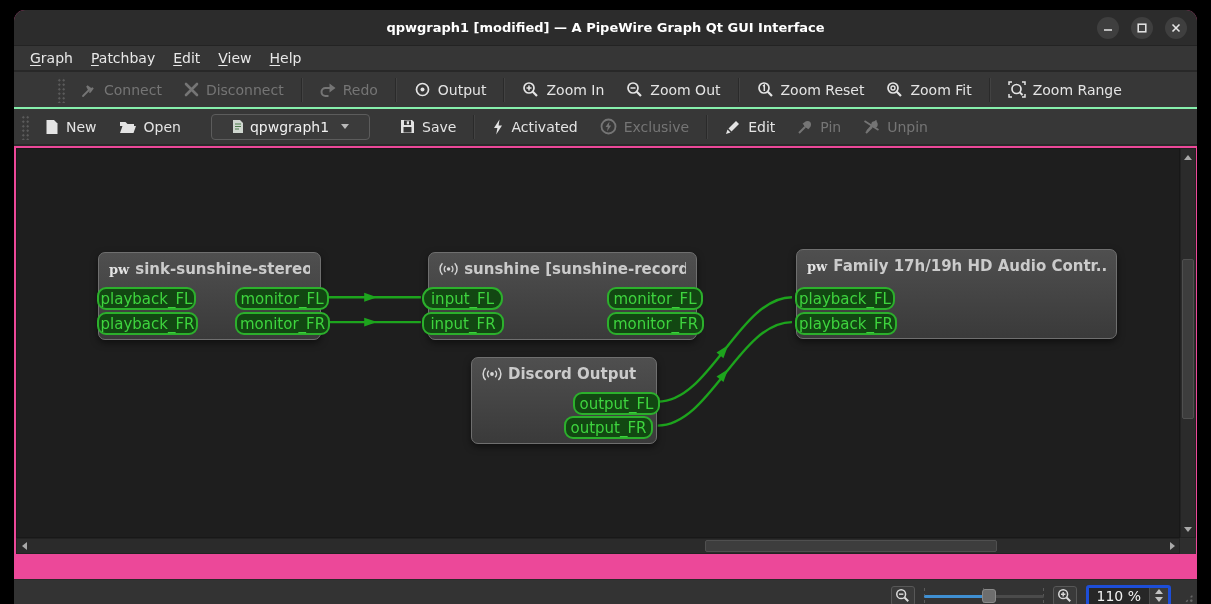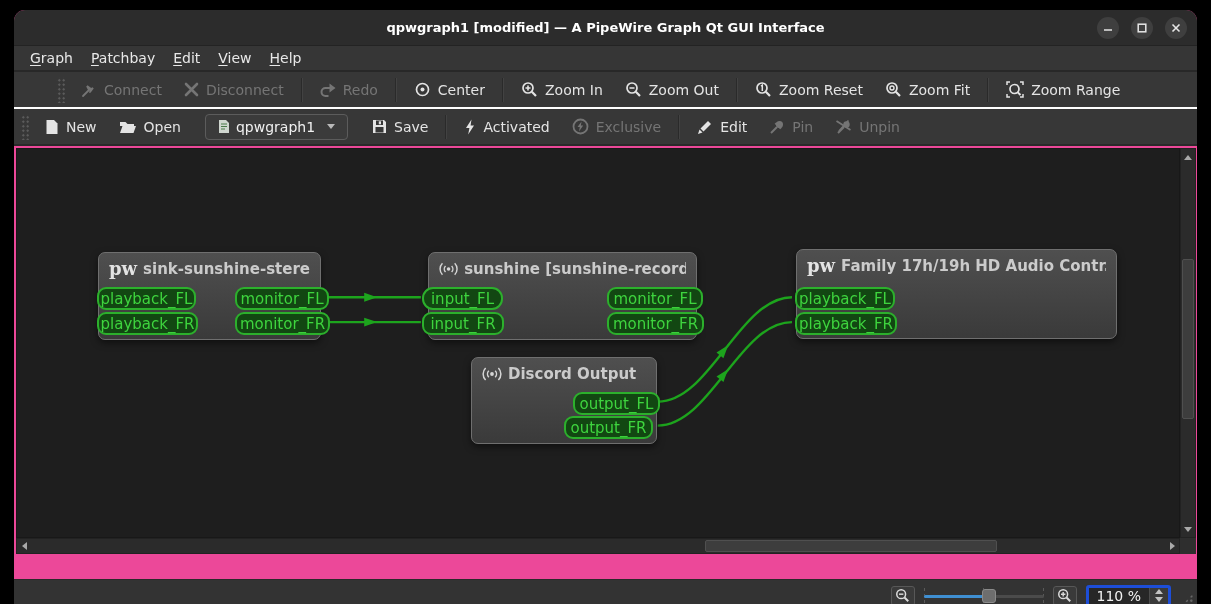--- a/index.html
+++ b/index.html
@@ -21,48 +21,48 @@
 
   
   .menubar { height:26px; background:#363636; display:flex; align-items:center;
     padding-left:8px; gap:2px; border-bottom:2px solid #282828; flex:0 0 auto; }
   .menuitem { color:#e8e8e8; font-size:14px; padding:2px 8px; }
   .menuitem u { text-decoration:underline; text-underline-offset:2px; }
 
   
   .toolbar { height:37px; background:#373737; display:flex; align-items:center;
     padding:0 4px; gap:2px; flex:0 0 auto; }
-  .toolbar.first { border-bottom:2px solid #ffffff;padding-left:40px; }
+  .toolbar.first { border-bottom:2px solid #86efac;padding-left:40px; }
   .toolbar.second { border-bottom:2px solid #2a2a2a; }
   .tb-handle { width:9px; height:26px; margin:0 4px 0 2px;
     background-image:radial-gradient(#5e5e5e 1.1px, transparent 1.2px);
     background-size:4.5px 4.5px; background-position:1px 1px; }
   .tb-btn { display:flex; align-items:center; gap:7px; padding:6px 10px;
     color:#e4e4e4; font-size:14px; border-radius:3px; white-space:nowrap; }
   .tb-btn.disabled { color:#757575; }
   .tb-btn svg { display:block; }
   .tb-sep { width:2px; height:24px; background:#2a2a2a; border-right:1px solid #424242; margin:0 5px; }
 
-  .combo { display:flex; align-items:center; gap:6px; height:26px; padding:0 12px;
-    background:#3b3b3b; border:1px solid #5c5c5c; border-radius:4px; margin:0 12px;
+  .combo { display:flex; align-items:center; gap:6px; height:26px; padding:0 20px;
+    background:#3b3b3b; border:1px solid #5c5c5c; border-radius:4px; margin:0 18px;
     color:#f0f0f0; font-size:14px; }
   .combo .arrow { width:0; height:0; border-left:4px solid transparent;
     border-right:4px solid transparent; border-top:5px solid #b9b9b9; margin-left:6px; }
 
   
   .workarea { position:relative; flex:1 1 auto; }
   .canvas { position:absolute; left:2px; top:2px; width:1164px; height:390px;
     background:#1e1e1e; border:1px solid #181818; overflow:hidden; }
 
   .node { position:absolute; background:linear-gradient(#4f4f4f,#3a3a3a);
     border:1px solid #6f6f6f; border-radius:7px;
     box-shadow:0 3px 7px rgba(0,0,0,.5); }
   .node-head { display:flex; align-items:center; gap:6px; padding:7px 10px 0 10px; }
   .node-title { color:#cbcbcb; font-weight:bold; font-size:15px; white-space:nowrap; overflow:hidden; }
-  .pw-logo { color:#e3e3e3; font-weight:bold; font-size:18px; letter-spacing:0px;
+  .pw-logo { color:#e3e3e3; font-weight:bold; font-size:13px; letter-spacing:0px;
     font-family:"DejaVu Serif","Liberation Serif",serif; line-height:1; }
   .port { position:absolute; height:23px; background:#124712; border:2px solid #2cb02c;
     border-radius:9px; color:#3ed43e; font-size:15px; display:flex; align-items:center;
     justify-content:center; padding:0 5px; white-space:nowrap; }
   .links { position:absolute; left:0; top:0; width:100%; height:100%; pointer-events:none; }
 
   
   .hscroll { position:absolute; left:2px; top:392px; width:1164px; height:16px;
     background:#2b2b2b; border:1px solid #222; display:flex; align-items:center; }
   .vscroll { position:absolute; left:1166px; top:2px; width:16px; height:390px;
@@ -163,21 +163,21 @@
       <span>Redo</span>
     </div>
 
     <div class="tb-sep"></div>
 
     <div class="tb-btn">
       <svg width="17" height="17" viewBox="0 0 17 17">
           <circle cx="8.5" cy="8.5" r="6" fill="none" stroke="currentColor" stroke-width="1.7"></circle>
           <circle cx="8.5" cy="8.5" r="2" fill="currentColor"></circle>
         </svg>
-      <span>Center</span>
+      <span>Output</span>
     </div>
 
     <div class="tb-sep"></div>
 
     <div class="tb-btn">
       <svg width="17" height="17" viewBox="0 0 17 17">
           <circle cx="7" cy="7" r="5" fill="none" stroke="currentColor" stroke-width="1.7"></circle>
           <line x1="10.8" y1="10.8" x2="15" y2="15" stroke="currentColor" stroke-width="2.2"></line>
           <path d="M4.5 7 h5 M7 4.5 v5" stroke="currentColor" stroke-width="1.6"></path>
         </svg>

